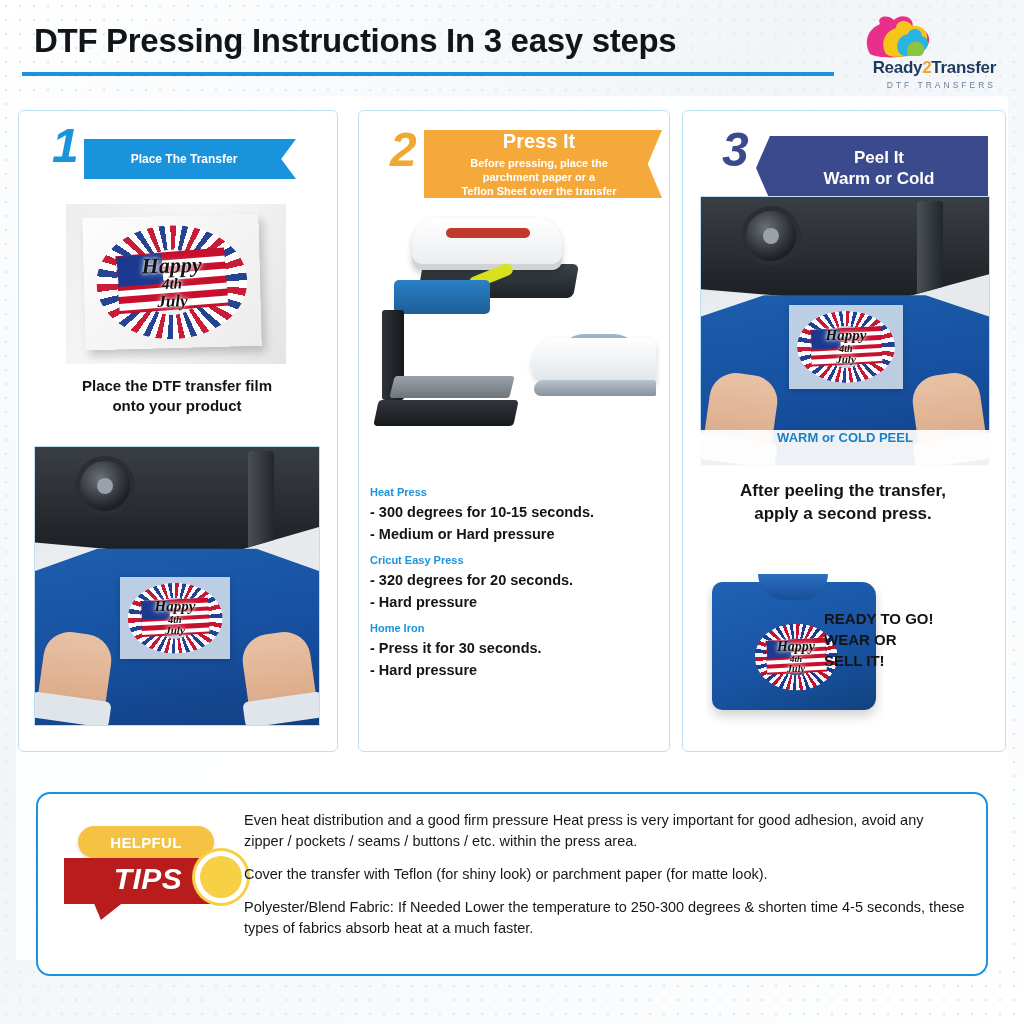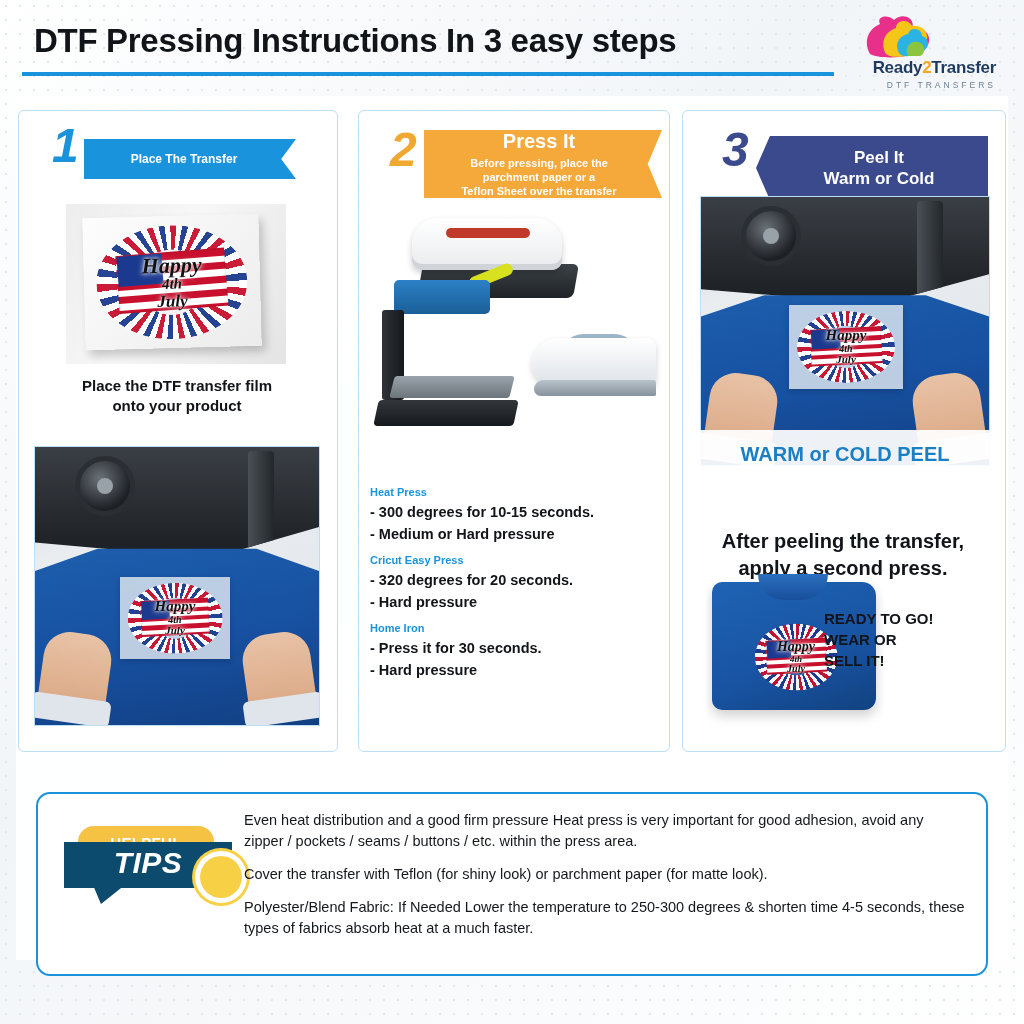--- a/index.html
+++ b/index.html
@@ -264,42 +264,42 @@
   .iron-plate {
     position: absolute; left: 2px; bottom: 6px; width: 122px; height: 16px;
     background: linear-gradient(180deg,#b9c3cc,#87929c);
     border-radius: 30px 8px 6px 22px;
   }
 
   
   #peel-bar {
     position: absolute; left: 700px; top: 430px; width: 290px; height: 36px;
     background: rgba(255,255,255,0.93);
-    display: flex; align-items: flex-end; justify-content: center;
-    font-size: 20px; font-weight: bold; color: #1a7fc4;
+    display: flex; align-items: flex-start; justify-content: center;
+    font-size: 13px; font-weight: bold; color: #1a7fc4;
   }
 
   
   #folded { left: 706px; top: 568px; width: 178px; height: 160px; }
   .fold-body {
     position: absolute; left: 6px; top: 14px; width: 164px; height: 128px;
     background: linear-gradient(160deg,#1f63b4 0%,#1853a2 60%,#11427f 100%);
     border-radius: 10px 14px 12px 10px;
     box-shadow: 0 6px 12px rgba(0,0,0,0.18);
   }
   .fold-collar {
     position: absolute; left: 52px; top: 6px; width: 70px; height: 26px;
     background: linear-gradient(180deg,#2a6fc0,#184f9b);
     border-radius: 0 0 40px 40px;
   }
 
   
   .cap { position: absolute; text-align: center; font-weight: bold; color: #111418; }
   #cap1 { left: 34px; top: 376px; width: 286px; font-size: 15px; line-height: 1.35; }
-  #cap3 { left: 690px; top: 480px; width: 306px; font-size: 20px; line-height: 1.35; margin-top: 48px; }
+  #cap3 { left: 690px; top: 480px; width: 306px; font-size: 17px; line-height: 1.35; }
   #cap3b { left: 824px; top: 608px; width: 150px; font-size: 15px; line-height: 1.4; text-align: left;}
 
   .heat-block { position: absolute; left: 370px; top: 486px; width: 292px; }
   .hb-title { font-size: 11px; font-weight: bold; color: #1a93dd; margin-top: 12px; }
   .hb-title:first-child { margin-top: 0; }
   .hb-line { font-size: 14.5px; font-weight: bold; color: #111418; margin-top: 6px; }
 
   
   #tips {
     position: absolute; left: 36px; top: 792px; width: 952px; height: 184px;
@@ -307,22 +307,22 @@
   }
   .tips-badge { position: absolute; left: 22px; top: 28px; width: 180px; height: 126px; }
   .tips-top {
     position: absolute; left: 18px; top: 4px; width: 136px; height: 32px;
     background: #f5c243; border-radius: 16px;
     display: flex; align-items: center; justify-content: center;
     color: #fff; font-weight: bold; font-size: 15px; letter-spacing: .3px;
     box-shadow: 0 2px 4px rgba(0,0,0,.12);
   }
   .tips-main {
-    position: absolute; left: 4px; top: 20px; width: 168px; height: 62px;
-    background: #0c4a6e;
+    position: absolute; left: 4px; top: 36px; width: 168px; height: 62px;
+    background: #b91c1c;
     clip-path: polygon(0 0, 100% 0, 100% 74%, 34% 74%, 22% 100%, 18% 74%, 0 74%);
     display: flex; align-items: flex-start; justify-content: center;
   }
   .tips-main span {
     color: #fff; font-weight: bold; font-size: 30px; font-style: italic;
     margin-top: 4px; letter-spacing: .5px;
   }
   .tips-sun {
     position: absolute; left: 140px; top: 34px; width: 42px; height: 42px;
     border-radius: 50%; background: #f7d046;

